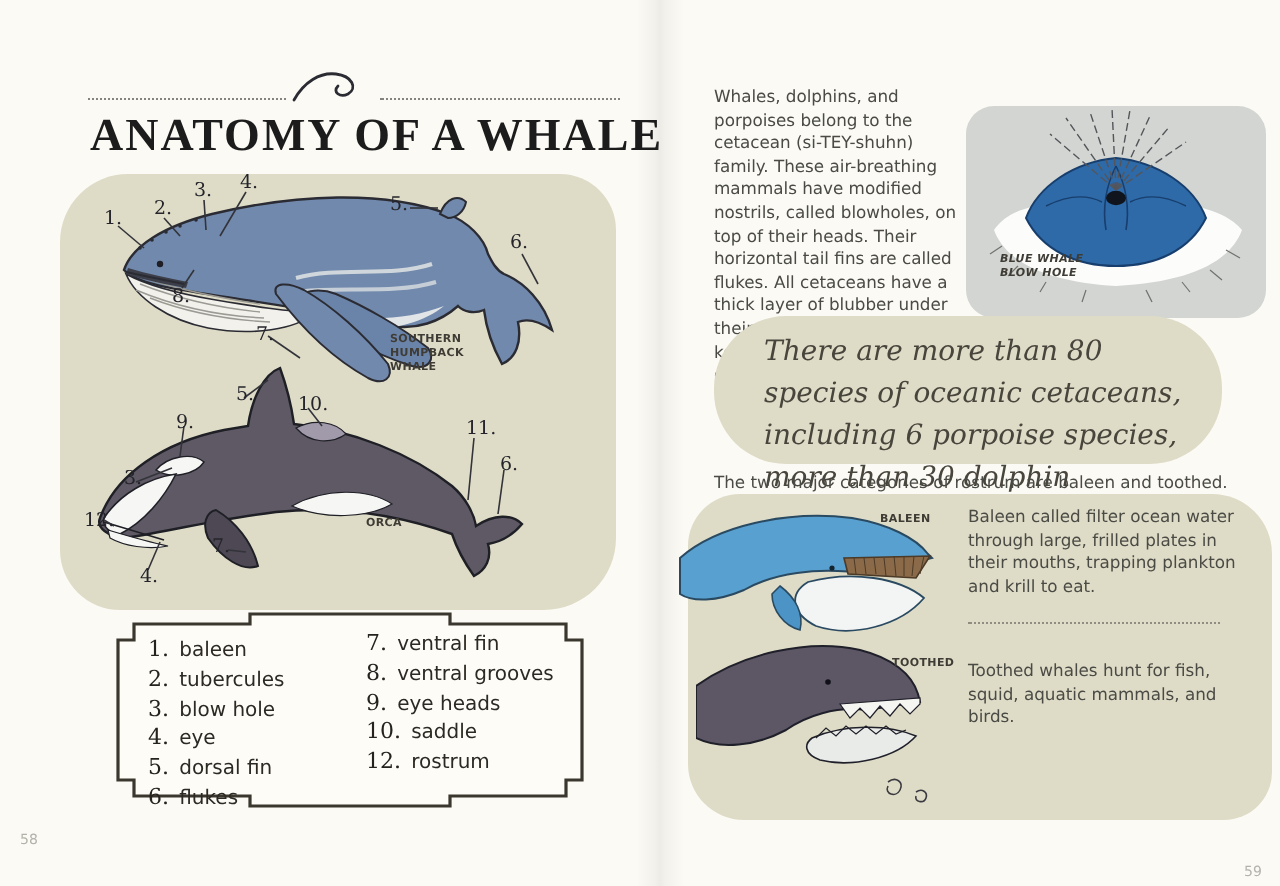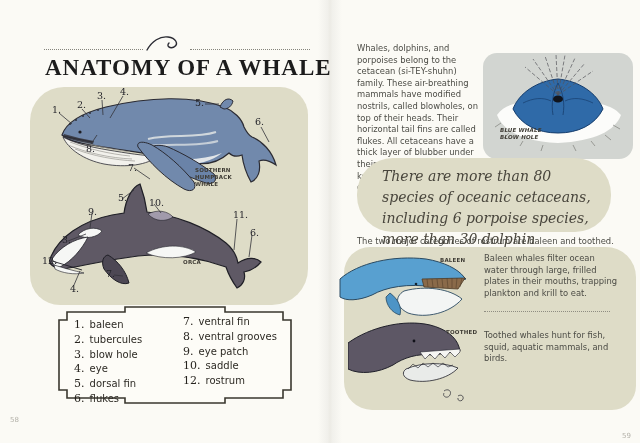--- a/index.html
+++ b/index.html
@@ -148,21 +148,21 @@
     <div class="legend-row"><span class="legend-num">1.</span> <span class="legend-label">baleen</span></div>
     <div class="legend-row"><span class="legend-num">2.</span> <span class="legend-label">tubercules</span></div>
     <div class="legend-row"><span class="legend-num">3.</span> <span class="legend-label">blow hole</span></div>
     <div class="legend-row"><span class="legend-num">4.</span> <span class="legend-label">eye</span></div>
     <div class="legend-row"><span class="legend-num">5.</span> <span class="legend-label">dorsal fin</span></div>
     <div class="legend-row"><span class="legend-num">6.</span> <span class="legend-label">flukes</span></div>
   </div>
   <div class="abs" style="left:183px;top:310px;">
     <div class="legend-row"><span class="legend-num">7.</span> <span class="legend-label">ventral fin</span></div>
     <div class="legend-row"><span class="legend-num">8.</span> <span class="legend-label">ventral grooves</span></div>
-    <div class="legend-row"><span class="legend-num">9.</span> <span class="legend-label">eye patch</span></div>
+    <div class="legend-row"><span class="legend-num">9.</span> <span class="legend-label">eye heads</span></div>
     <div class="legend-row"><span class="legend-num">10.</span> <span class="legend-label">saddle</span></div>
     <div class="legend-row"><span class="legend-num">12.</span> <span class="legend-label">rostrum</span></div>
   </div>
 
   <span class="abs pagenum" style="left:10px;top:416px;">58</span>
 </div>
 
 <div class="abs" style="left:330px;top:0;width:310px;height:443px;">
 
   <div class="abs bodytext" style="left:27px;top:43px;width:128px;">Whales, dolphins, and porpoises belong to the cetacean (si-TEY-shuhn) family. These air-breathing mammals have modified nostrils, called blowholes, on top of their heads. Their horizontal tail fins are called flukes. All cetaceans have a thick layer of blubber under their skin to protect them and keep them warm in the cold depths.</div>
@@ -223,21 +223,21 @@
       <path d="M109,29 L110,39"></path>
         <path d="M114,29 L114,39"></path>
         <path d="M119,29 L118,39"></path>
         <path d="M124,29 L122,38"></path>
     </g>
     <path d="M66,42 C88,36 112,40 124,50 C112,64 88,70 70,64 C58,58 56,48 66,42 Z" fill="#f3f5f4" stroke="#2a4a62" stroke-width="0.9"></path>
     <path d="M52,44 C60,50 64,58 62,66 C54,64 48,56 48,48 Z" fill="#4d94c6" stroke="#2a4a62" stroke-width="0.8"></path>
     <circle cx="78" cy="35" r="1.3" fill="#14242f"></circle>
   </svg>
   <span class="abs caption" style="left:110px;top:257px;">BALEEN</span>
-  <div class="abs bodytext" style="left:154px;top:253px;width:134px;">Baleen whales filter ocean water through large, frilled plates in their mouths, trapping plankton and krill to eat.</div>
+  <div class="abs bodytext" style="left:154px;top:253px;width:134px;">Baleen called filter ocean water through large, frilled plates in their mouths, trapping plankton and krill to eat.</div>
 
   <div class="abs dotted-div" style="left:154px;top:311px;width:126px;"></div>
 
   <svg class="abs" style="left:18px;top:303px;" width="130" height="104" viewBox="0 0 130 104">
     <path d="M0,40 C22,24 56,16 82,22 C98,26 108,34 111,44 L112,48 L85,52 C70,50 55,55 45,62 C30,70 12,72 0,66 Z" fill="#5d5765" stroke="#20202a" stroke-width="1"></path>
 
     <path d="M72,49 L112,46 L112,49 L107,54 L102,49 L97,55 L92,50 L87,56 L82,51 L77,56 Z" fill="#f5f5f2" stroke="#20202a" stroke-width="0.6"></path>
 
     <path d="M58,66 C74,59 96,59 110,65 C100,76 78,81 62,77 C54,74 54,69 58,66 Z" fill="#e9ebe9" stroke="#20202a" stroke-width="0.8"></path>
     <path d="M60,66 L65,61 L70,65 L75,60 L80,64 L85,60 L90,64 L95,60 L100,64 L105,62" fill="none" stroke="#20202a" stroke-width="0.6"></path>

